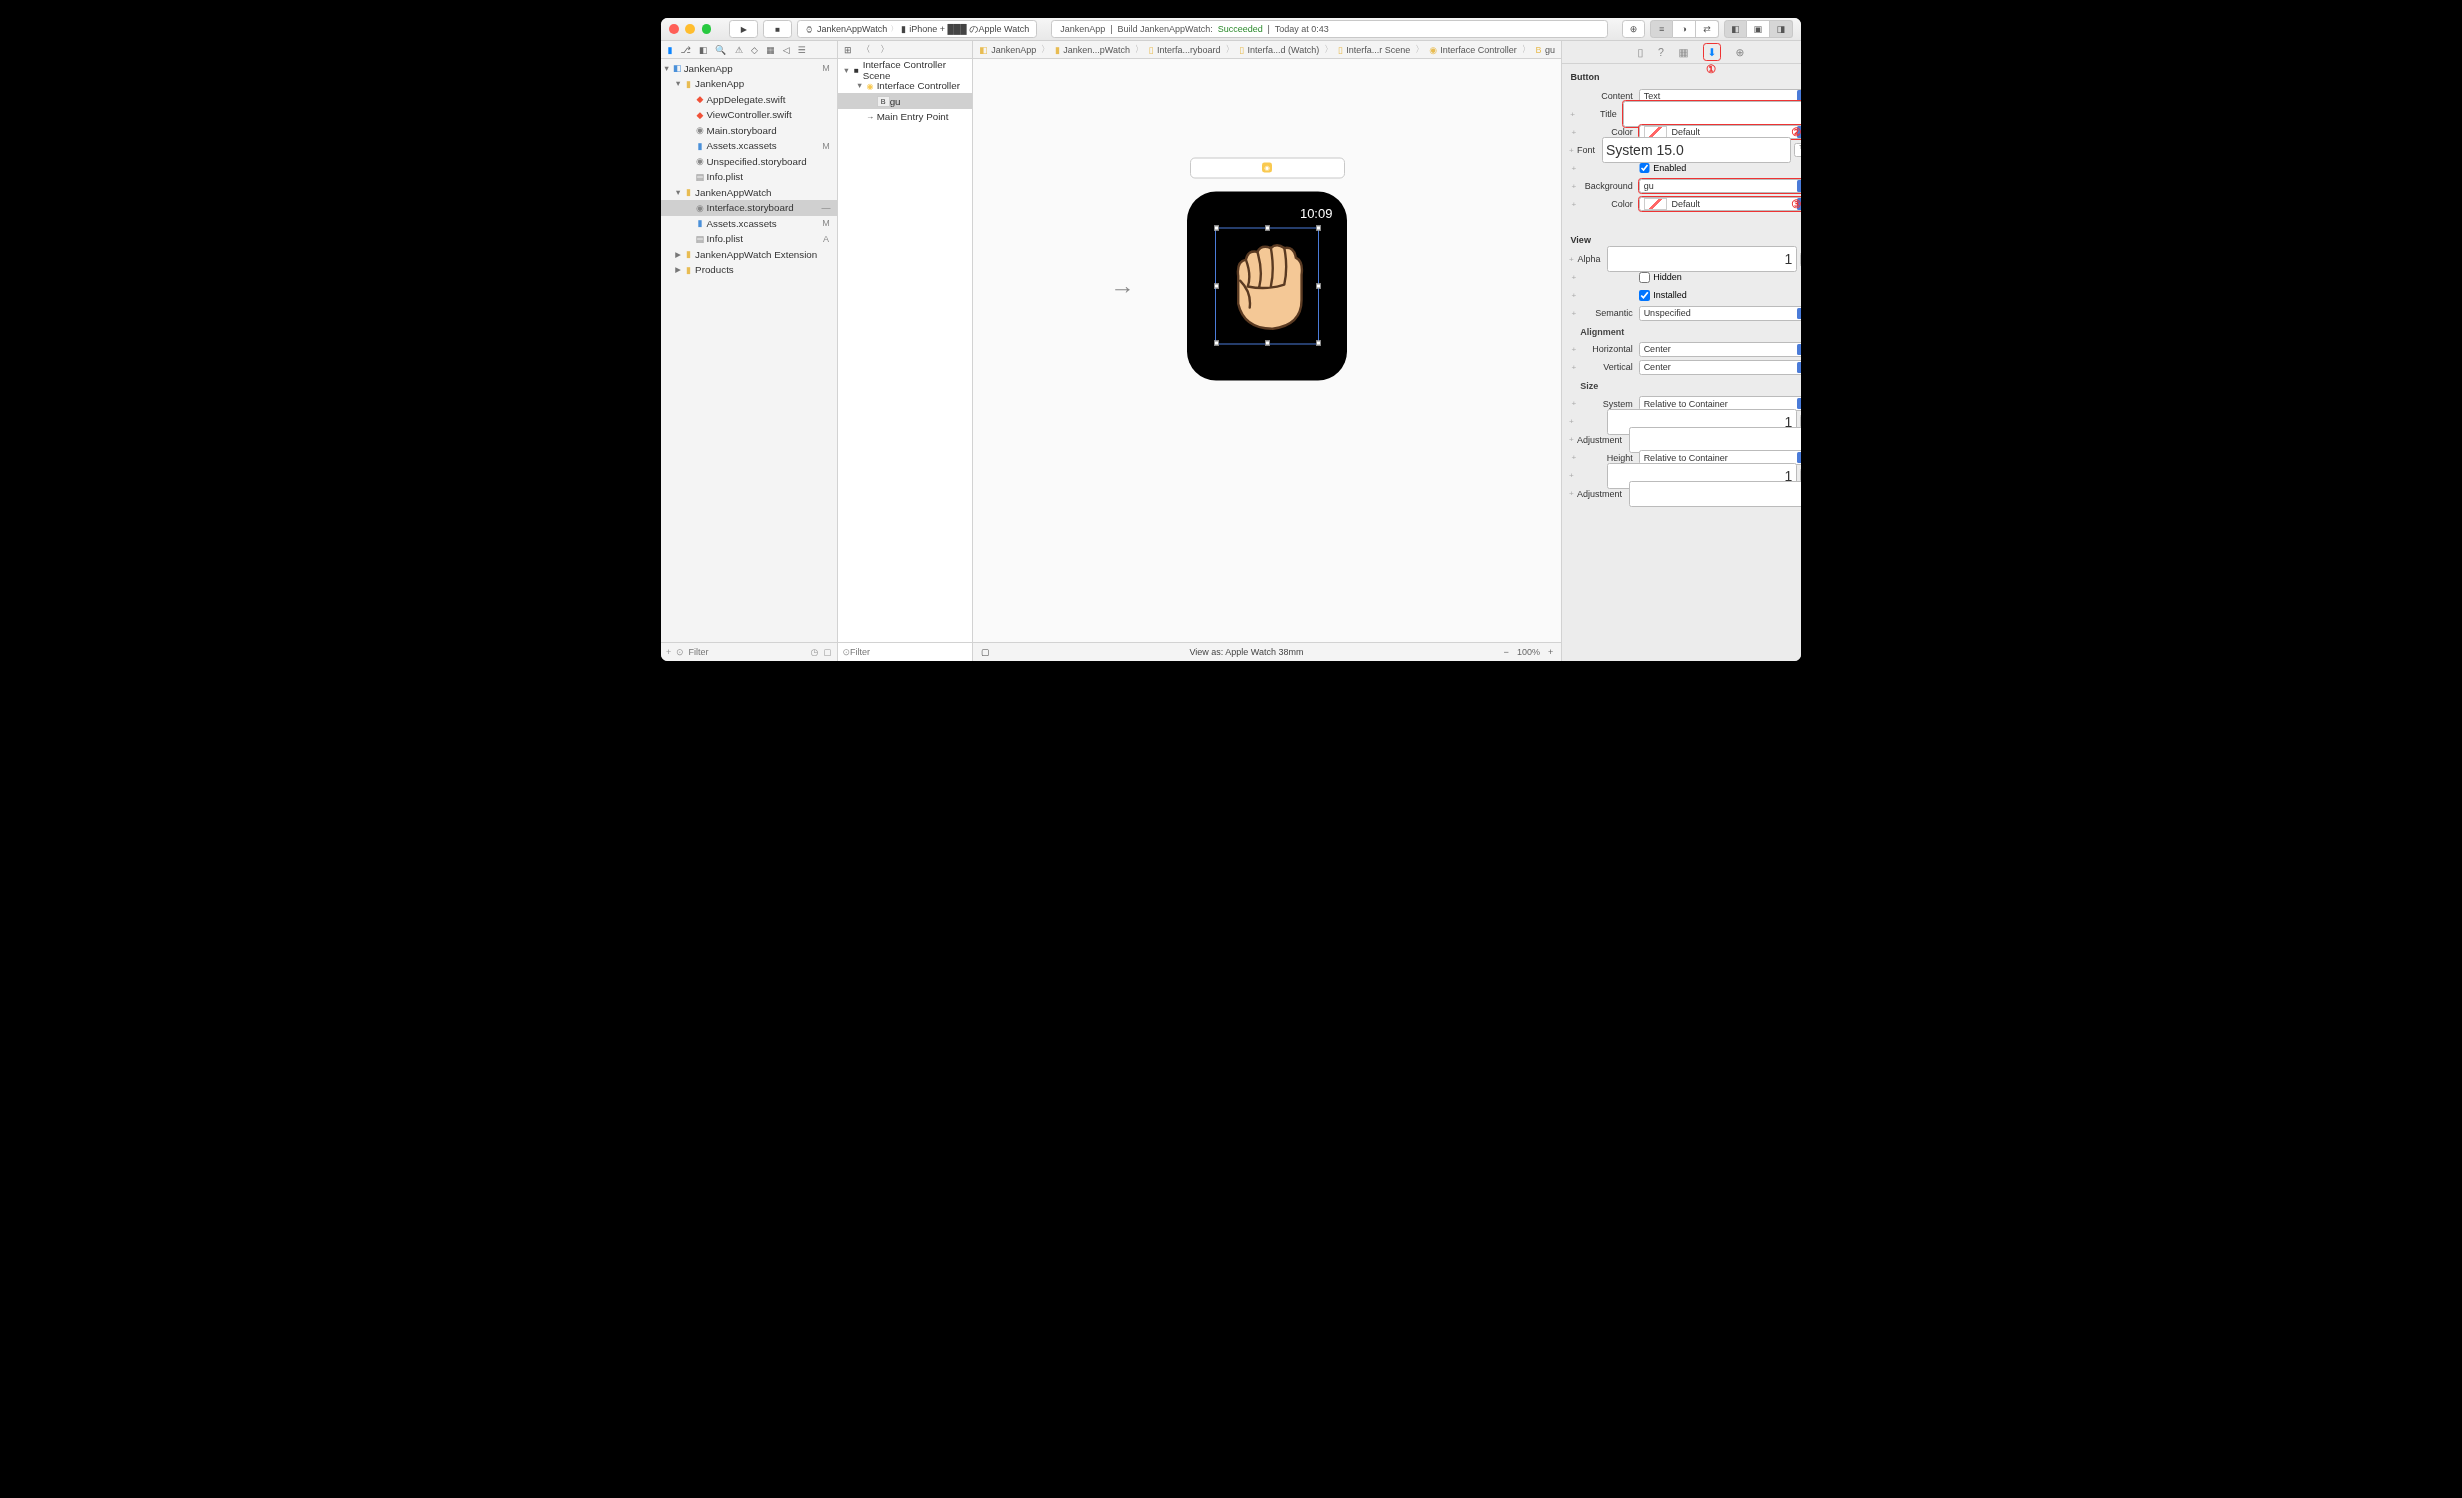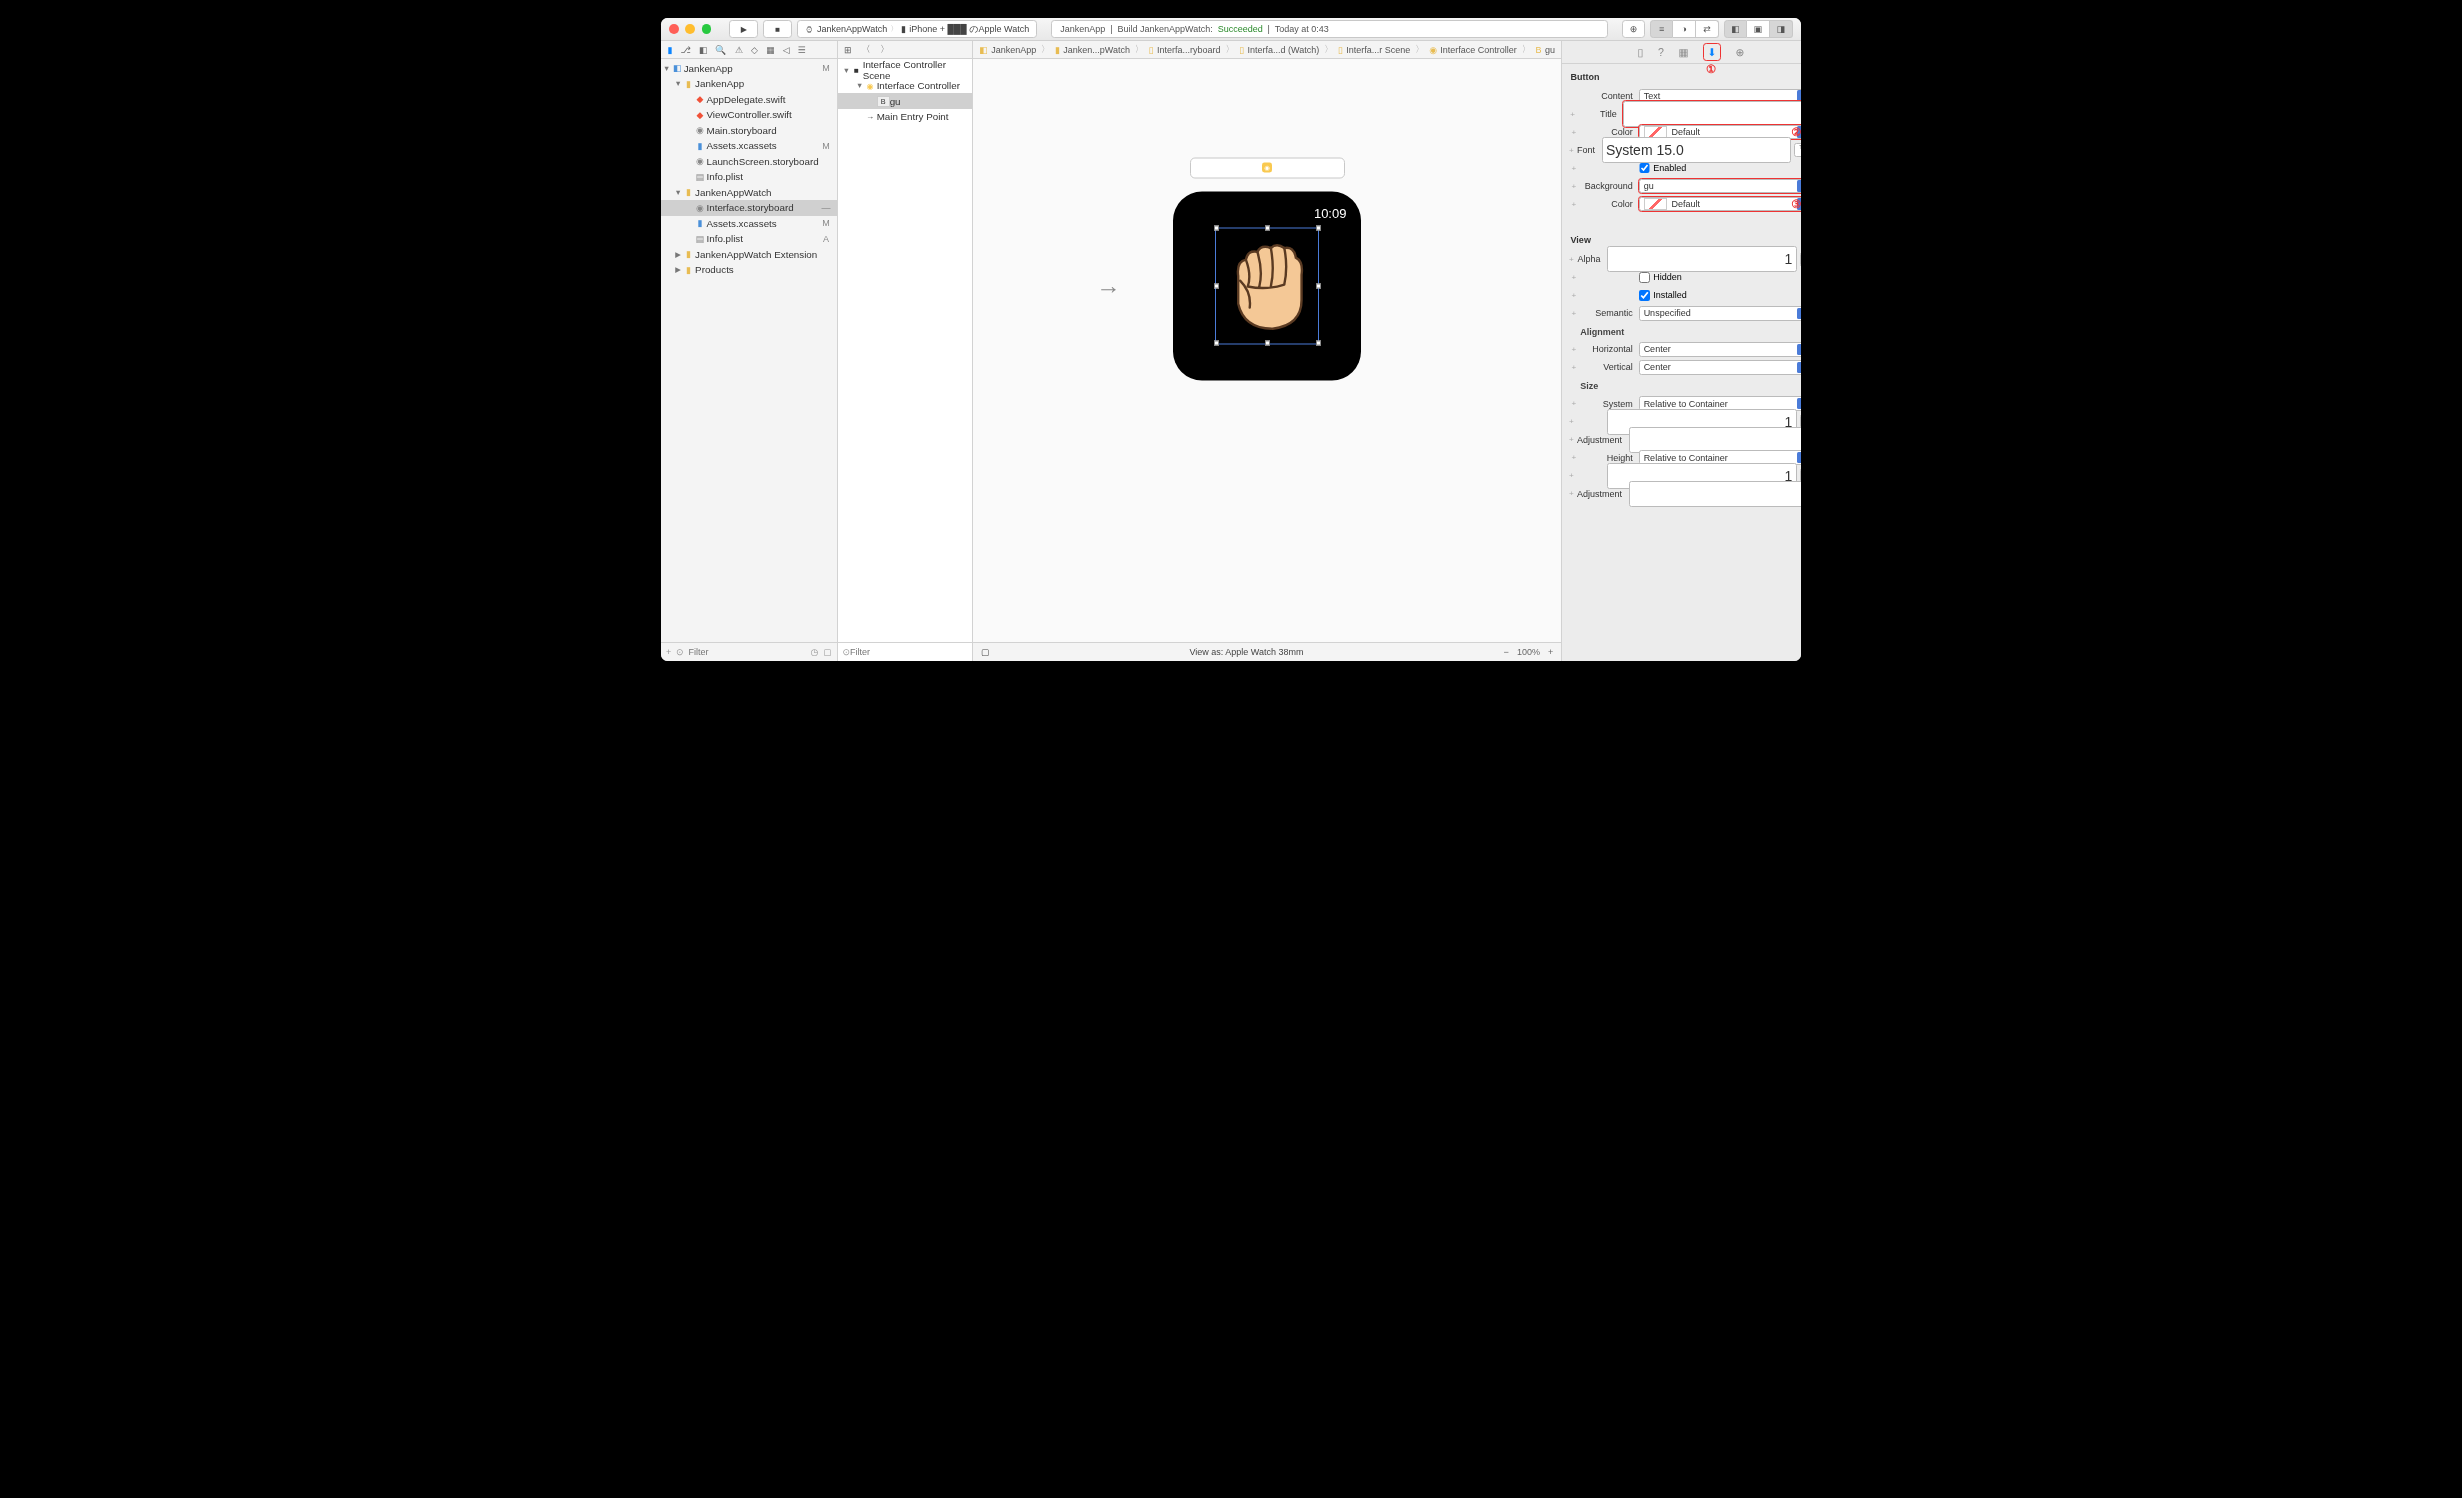--- a/index.html
+++ b/index.html
@@ -66,21 +66,21 @@
 
 .canvas-wrap { flex: 1; display: flex; flex-direction: column; background: #fff; border-right: 0.8px solid #d2d2d2; }
 .canvas-bar { height: 18px; background: #f4f4f4; border-bottom: 0.8px solid #d2d2d2; display: flex; align-items: center; padding: 0 6.5px; font-size: 9px; color: #555; gap: 3.3px; }
 .canvas-bar .crumb { white-space: nowrap; }
 .canvas-bar .bsep { color: #aaa; margin: 0 1.6px; }
 .canvas-bar .bicon { color: #e8bc52; }
 .canvas { flex: 1; background: #fafafa; position: relative; overflow: hidden; }
 .scene { position: absolute; left: 50%; top: 36%; transform: translate(-50%, -50%); }
 .scene-header { width: 155px; height: 21px; background: #fff; border: 0.8px solid #c8c8c8; border-radius: 4.9px; display: flex; align-items: center; justify-content: center; margin: 0 auto 13px; }
 .scene-header .dot { width: 9.8px; height: 9.8px; background: #f9c950; border-radius: 2.4px; display: flex; align-items: center; justify-content: center; font-size: 6.5px; color: #fff; }
-.watch { width: 188px; height: 189px; background: #000; border-radius: 29px; padding: 11.4px 9.8px; position: relative; }
+.watch { width: 160px; height: 189px; background: #000; border-radius: 29px; padding: 11.4px 9.8px; position: relative; }
 .watch-time { color: #fff; text-align: right; font-size: 13px; font-weight: 500; padding: 3.3px 4.9px 6.5px; }
 .watch-btn { border: 0.8px solid #4a7bd8; position: relative; width: 104px; height: 117px; margin: 0 auto; display: flex; align-items: center; justify-content: center; }
 .watch-btn svg { width: 96px; height: 106px; }
 .sel-handle { position: absolute; width: 4.9px; height: 4.9px; background: #fff; border: 0.8px solid #888; }
 .sh-tl { top: -2.4px; left: -2.4px; } .sh-tr { top: -2.4px; right: -2.4px; } .sh-bl { bottom: -2.4px; left: -2.4px; } .sh-br { bottom: -2.4px; right: -2.4px; }
 .sh-tm { top: -2.4px; left: 50%; margin-left: -2.4px; } .sh-bm { bottom: -2.4px; left: 50%; margin-left: -2.4px; }
 .sh-lm { left: -2.4px; top: 50%; margin-top: -2.4px; } .sh-rm { right: -2.4px; top: 50%; margin-top: -2.4px; }
 .entry-arrow { position: absolute; left: -77px; top: 50%; transform: translateY(-50%); color: #888; font-size: 24.4px; }
 .canvas-footer { height: 19.5px; border-top: 0.8px solid #d2d2d2; background: #f4f4f4; display: flex; align-items: center; padding: 0 8.1px; font-size: 9px; color: #444; gap: 13px; }
 .canvas-footer .vtxt { font-weight: 500; flex: 1; text-align: center; }
@@ -202,21 +202,21 @@
           </div>
           <div class="nav-row ind2">
             <span class="disc"></span>
             <span class="icon ic-assets">▮</span>
             <span class="label">Assets.xcassets</span>
             <span class="status">M</span>
           </div>
           <div class="nav-row ind2">
             <span class="disc"></span>
             <span class="icon ic-sb">◉</span>
-            <span class="label">LaunchScreen.storyboard</span>
+            <span class="label">Unspecified.storyboard</span>
             <span class="status"></span>
           </div>
           <div class="nav-row ind2">
             <span class="disc"></span>
             <span class="icon ic-plist">▤</span>
             <span class="label">Info.plist</span>
             <span class="status"></span>
           </div>
           <div class="nav-row ind1">
             <span class="disc">▼</span>

